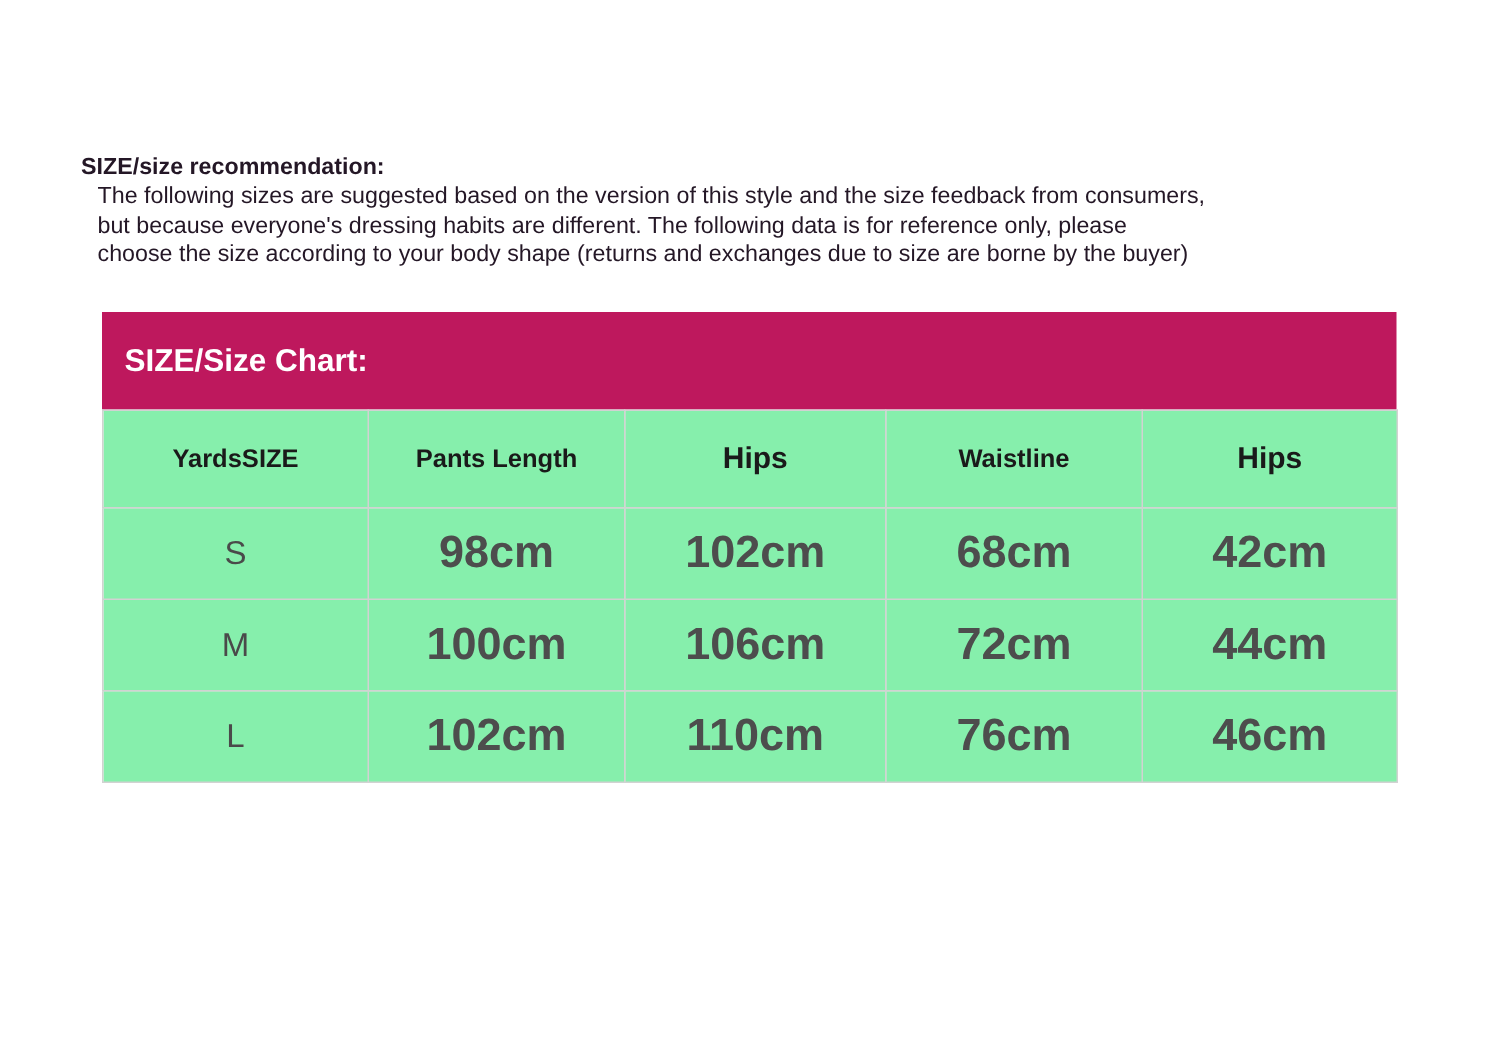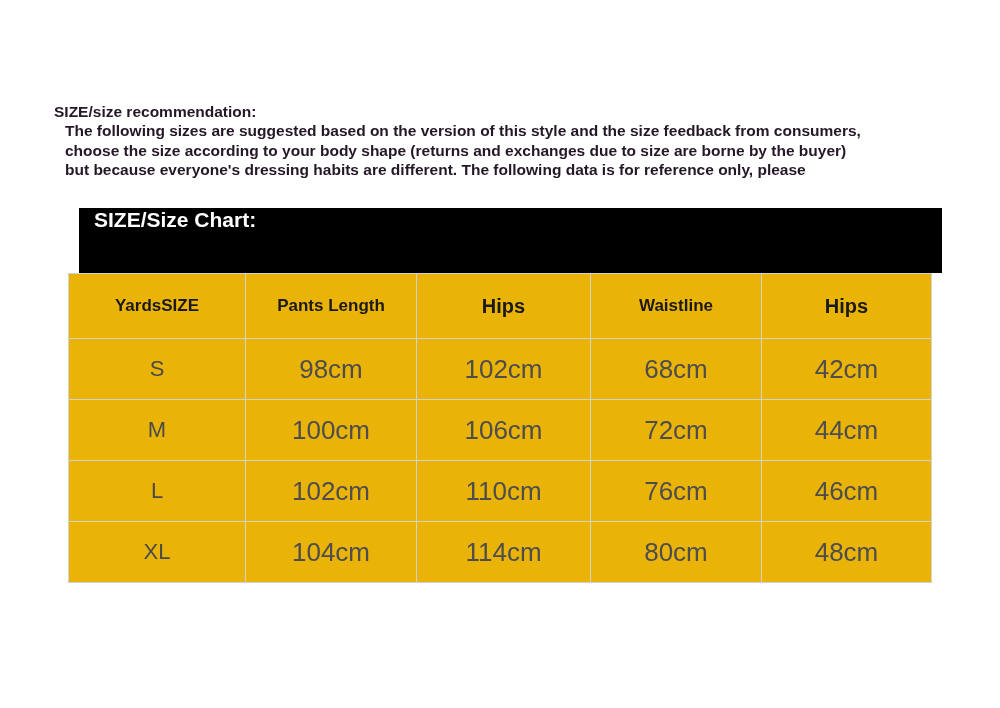--- a/index.html
+++ b/index.html
@@ -20,93 +20,92 @@
     font-weight: bold;
     color: #241726;
     margin-top: 25px;
   }
 
   .intro {
     position: absolute;
     left: 65px;
     top: 121px;
     font-size: 15.5px;
-    font-weight: bold;
+    font-weight: normal;
     color: #241726;
     line-height: 19.5px;
   }
   .intro .line { white-space: nowrap; }
 
   .chart-banner {
     position: absolute;
     left: 68px;
     top: 208px;
     width: 863px;
     height: 65px;
-    background: #000000;
+    background: #be185d;
     display: flex;
-    align-items: flex-start;
+    align-items: center;
     padding-left: 15px;
-    margin-left: 11px;
   }
   .chart-banner .banner-title {
     color: #ffffff;
     font-size: 21px;
     font-weight: bold;
   }
 
   table.size-table {
     position: absolute;
     left: 68px;
     top: 273px;
     width: 863px;
     border-collapse: collapse;
     table-layout: fixed;
   }
   table.size-table td, table.size-table th {
     border: 1px solid #d2d2d2;
     text-align: center;
     vertical-align: middle;
-    background: #eab308;
+    background: #86efac;
   }
   table.size-table tr.head-row { height: 65px; }
   table.size-table tr.data-row { height: 61px; }
 
   th.col-head {
     font-size: 17px;
     font-weight: bold;
     color: #1a1a1a;
   }
   th.col-head.big { font-size: 20px; }
 
   td.data-cell {
-    font-size: 26px;
-    font-weight: normal;
+    font-size: 30px;
+    font-weight: bold;
     color: #4d4d4d;
   }
   td.size-cell {
     font-size: 22px;
     color: #4a4a4a;
   }
 
   col.c1 { width: 177px; }
   col.c2 { width: 171px; }
   col.c3 { width: 174px; }
   col.c4 { width: 171px; }
   col.c5 { width: 170px; }
 </style>
 </head>
 <body>
 
 <div class="heading">SIZE/size recommendation:</div>
 
 <div class="intro">
   <div class="line">The following sizes are suggested based on the version of this style and the size feedback from consumers,</div>
+  <div class="line">but because everyone's dressing habits are different. The following data is for reference only, please</div>
   <div class="line">choose the size according to your body shape (returns and exchanges due to size are borne by the buyer)</div>
-  <div class="line">but because everyone's dressing habits are different. The following data is for reference only, please</div>
 </div>
 
 <div class="chart-banner">
   <span class="banner-title">SIZE/Size Chart:</span>
 </div>
 
 <table class="size-table">
   <colgroup>
     <col class="c1">
       <col class="c2">
@@ -140,22 +139,15 @@
     </tr>
 
     <tr class="data-row">
       <td class="size-cell">L</td>
       <td class="data-cell">102cm</td>
       <td class="data-cell">110cm</td>
       <td class="data-cell">76cm</td>
       <td class="data-cell">46cm</td>
     </tr>
 
-    <tr class="data-row">
-      <td class="size-cell">XL</td>
-      <td class="data-cell">104cm</td>
-      <td class="data-cell">114cm</td>
-      <td class="data-cell">80cm</td>
-      <td class="data-cell">48cm</td>
-    </tr>
 
   </tbody>
 </table>
 
 </body></html>

